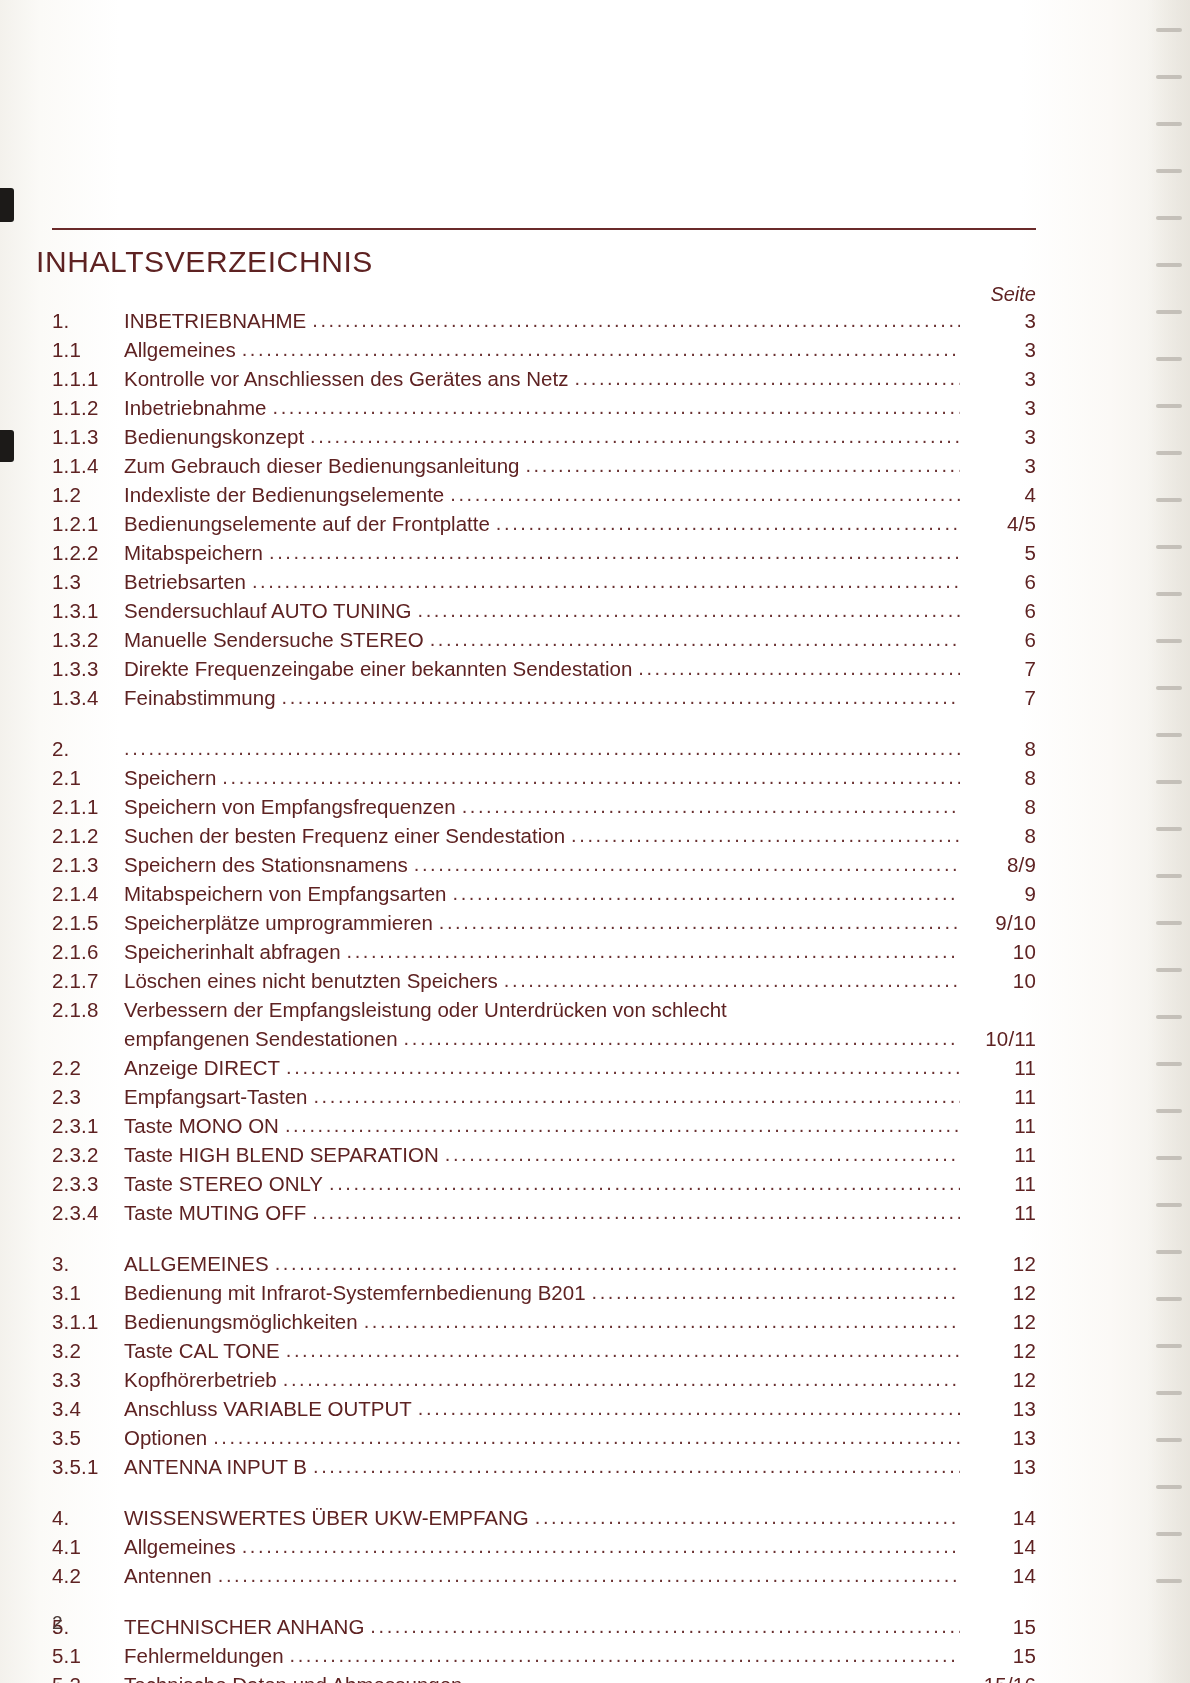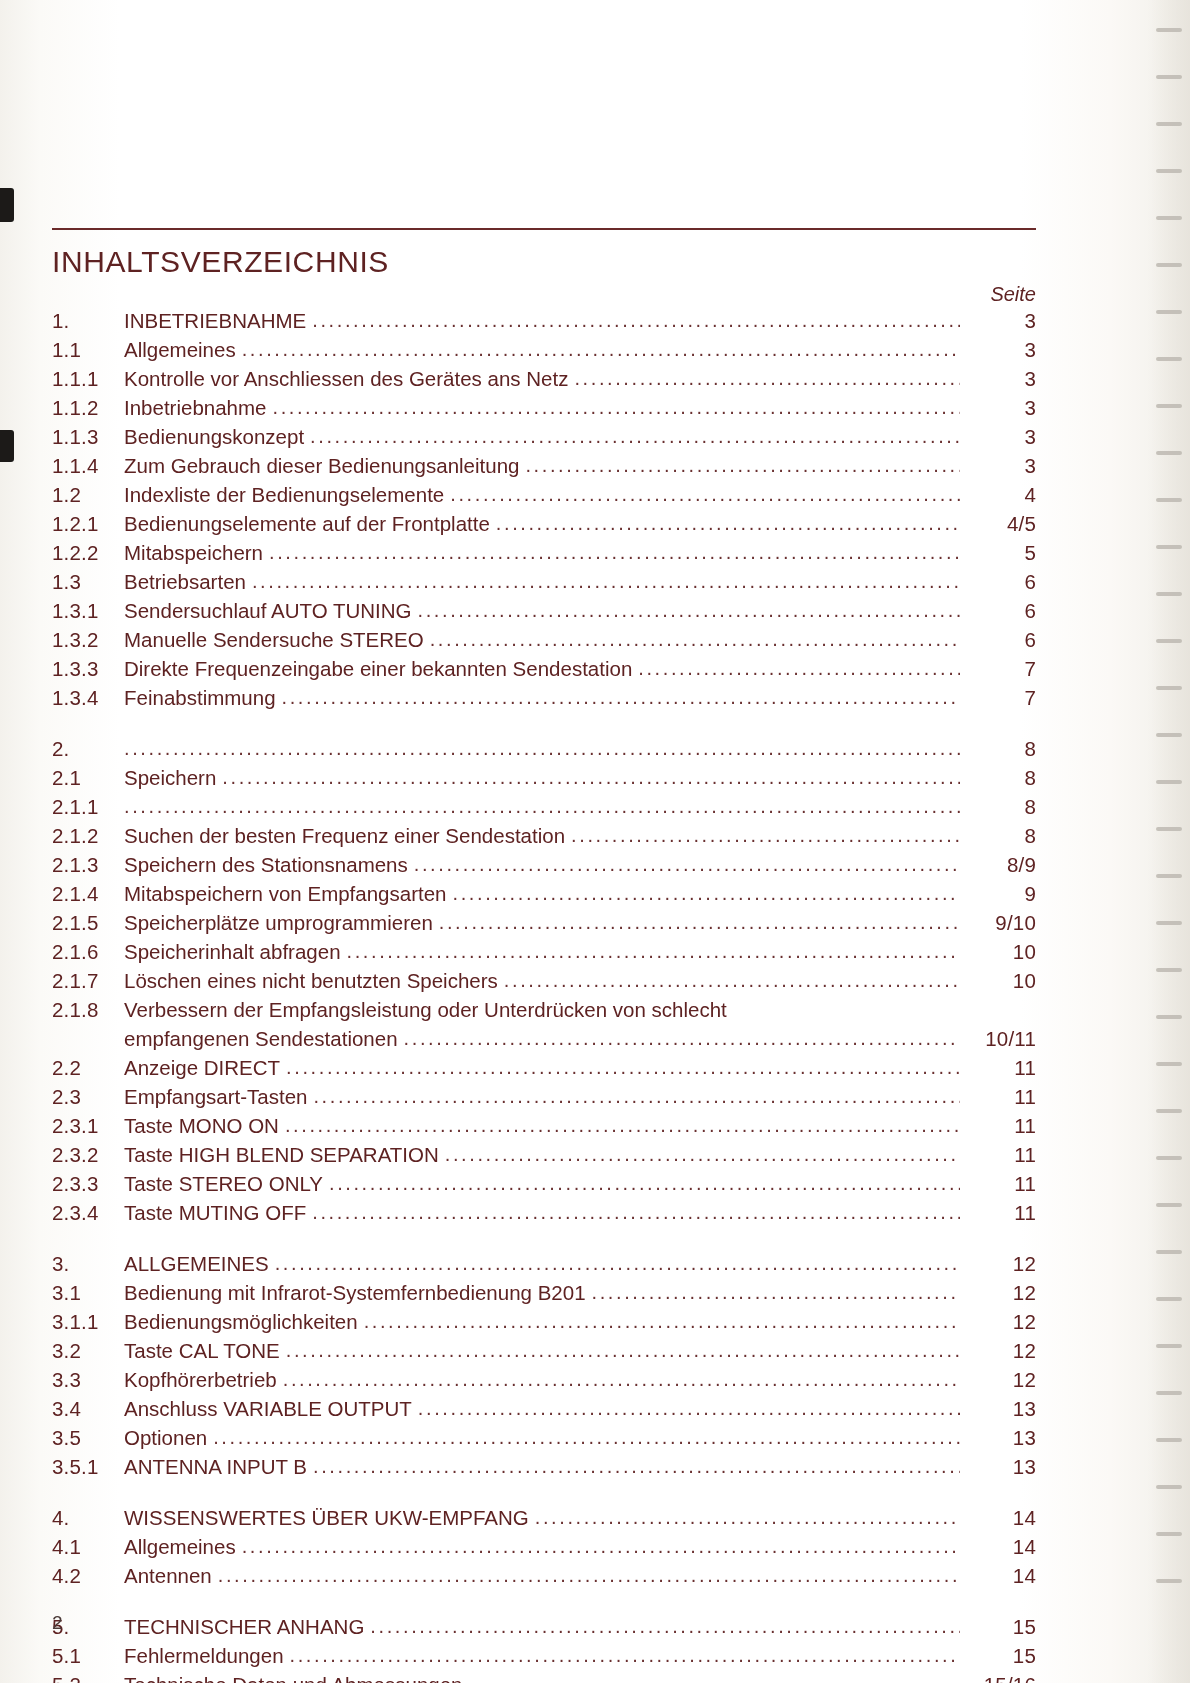--- a/index.html
+++ b/index.html
@@ -58,21 +58,21 @@
     position: absolute;
     left: 52px;
     top: 228px;
     width: 984px;
     height: 2px;
     background: #6a2a2a;
   }
 
   .doc-title {
     position: absolute;
-    left: 52px;
+    left: 36px;
     top: 245px;
     font-size: 30px;
     letter-spacing: 0.6px;
     color: #5e2222;
     font-weight: 400;
   }
 
   .seite-label {
     position: absolute;
     left: 52px;
@@ -291,20 +291,21 @@
           <span class="pg">8</span>
         </div>
         <div class="toc-row">
           <span class="num">2.1</span>
           <span class="txt">Speichern</span>
           <span class="dots"></span>
           <span class="pg">8</span>
         </div>
         <div class="toc-row">
           <span class="num">2.1.1</span>
+          <span class="txt">Speichern von Empfangsfrequenzen</span>
           <span class="dots"></span>
           <span class="pg">8</span>
         </div>
         <div class="toc-row">
           <span class="num">2.1.2</span>
           <span class="txt">Suchen der besten Frequenz einer Sendestation</span>
           <span class="dots"></span>
           <span class="pg">8</span>
         </div>
         <div class="toc-row">

